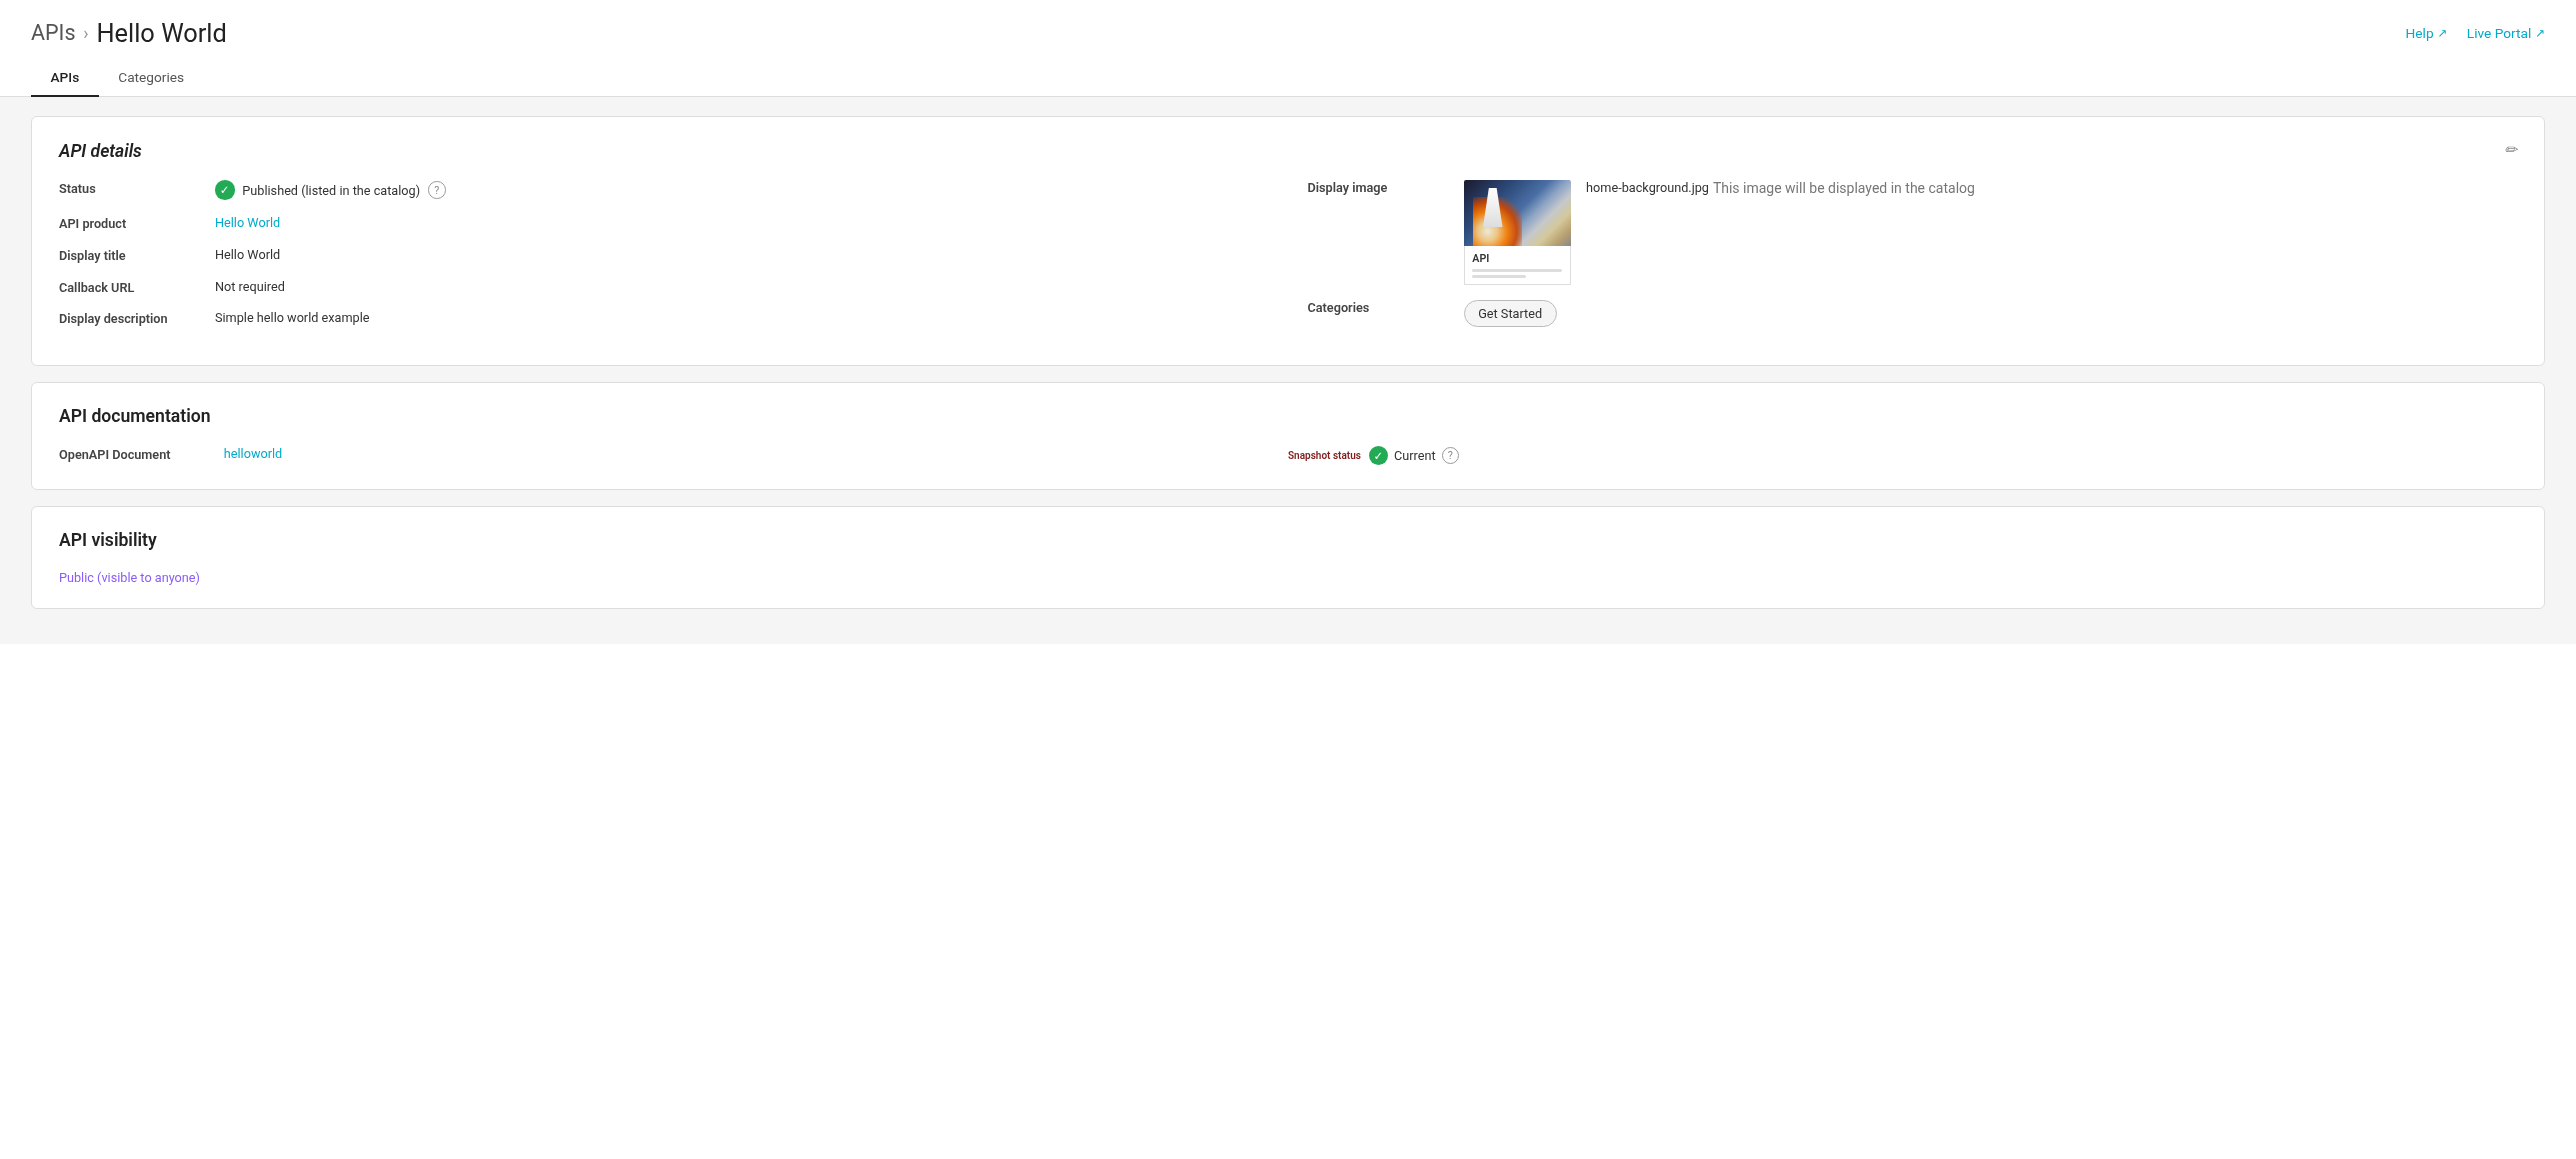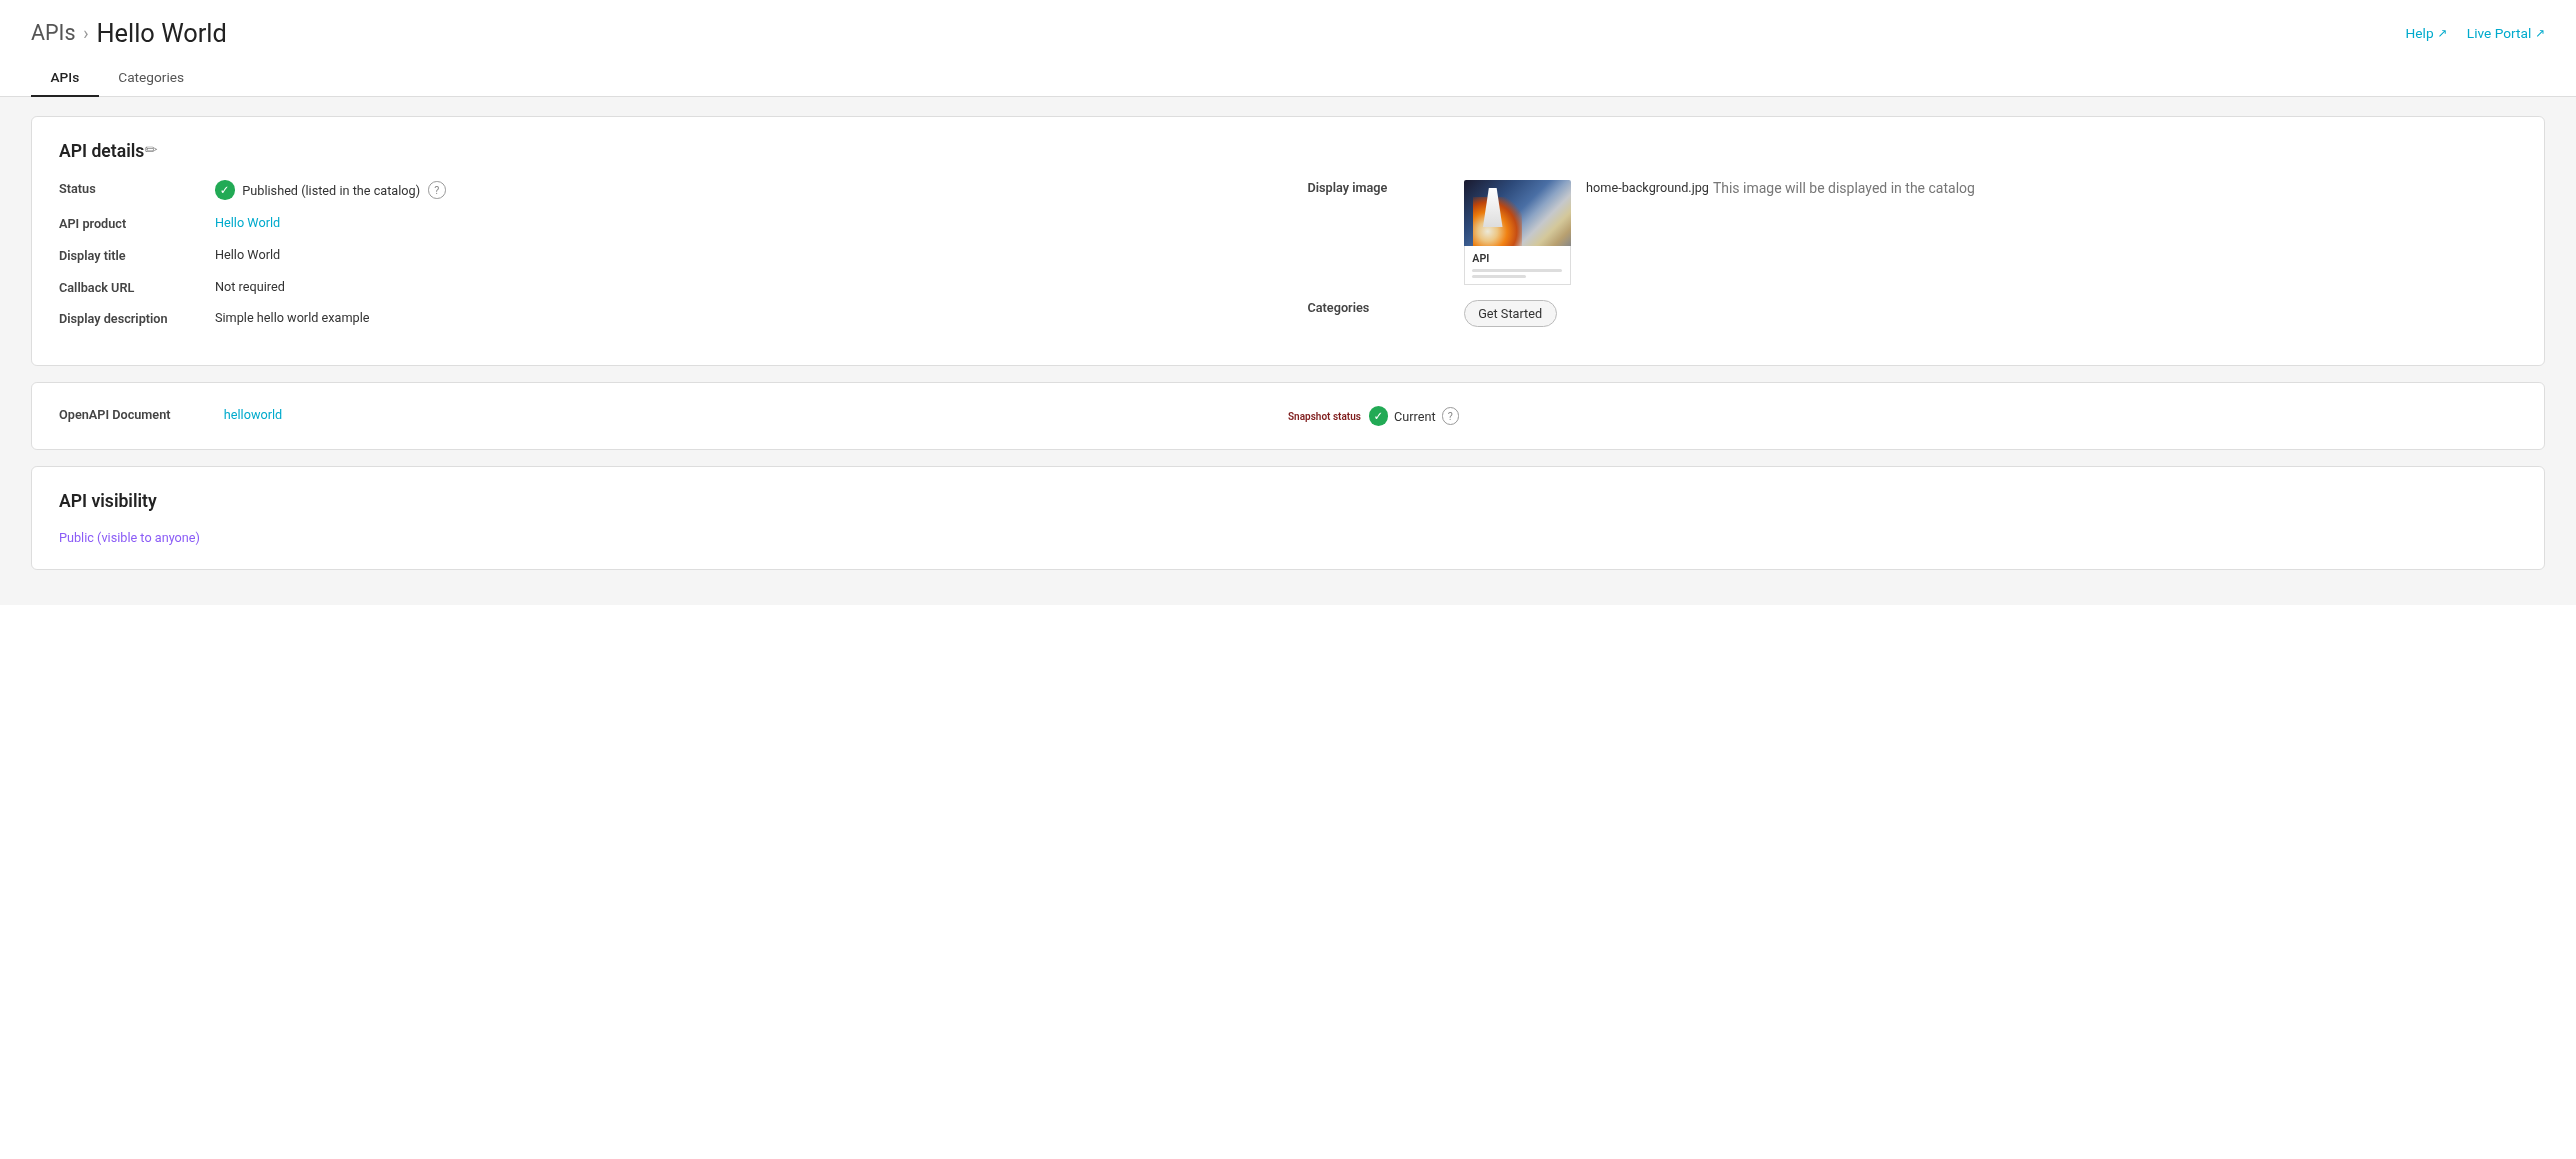--- a/index.html
+++ b/index.html
@@ -256,22 +256,23 @@
       display: inline-block;
       border: 1px solid #bbb;
       border-radius: 19.5px;
       padding: 4.9px 13.7px;
       font-size: 12.7px;
       color: #333;
       background: #f5f5f5;
     }
     .card-header-row {
       display: flex;
-      justify-content: flex-start;
-      align-items: flex-start;
+      justify-content: space-between;
+      align-items: flex-start;
+      font-style: italic;
     }
     .edit-icon {
       color: #888;
       cursor: pointer;
       font-size: 15.6px;
     }
 
     
     .doc-card-body {
       display: flex;
@@ -408,20 +409,21 @@
 
           <div class="categories-section">
             <span class="categories-label">Categories</span>
             <span class="category-tag">Get Started</span>
           </div>
         </div>
       </div>
     </div>
 
     <div class="card">
+      <div class="card-title">API documentation</div>
       <div class="doc-card-body">
         <div class="doc-left">
           <span class="detail-label">OpenAPI Document</span>
           <span class="detail-value link" style="margin-left:7.8px;">helloworld</span>
         </div>
         <div class="doc-right">
           <span class="snapshot-label">Snapshot status</span>
           <div class="snapshot-status">
             <span class="check-icon">✓</span>
             <span>Current</span>

